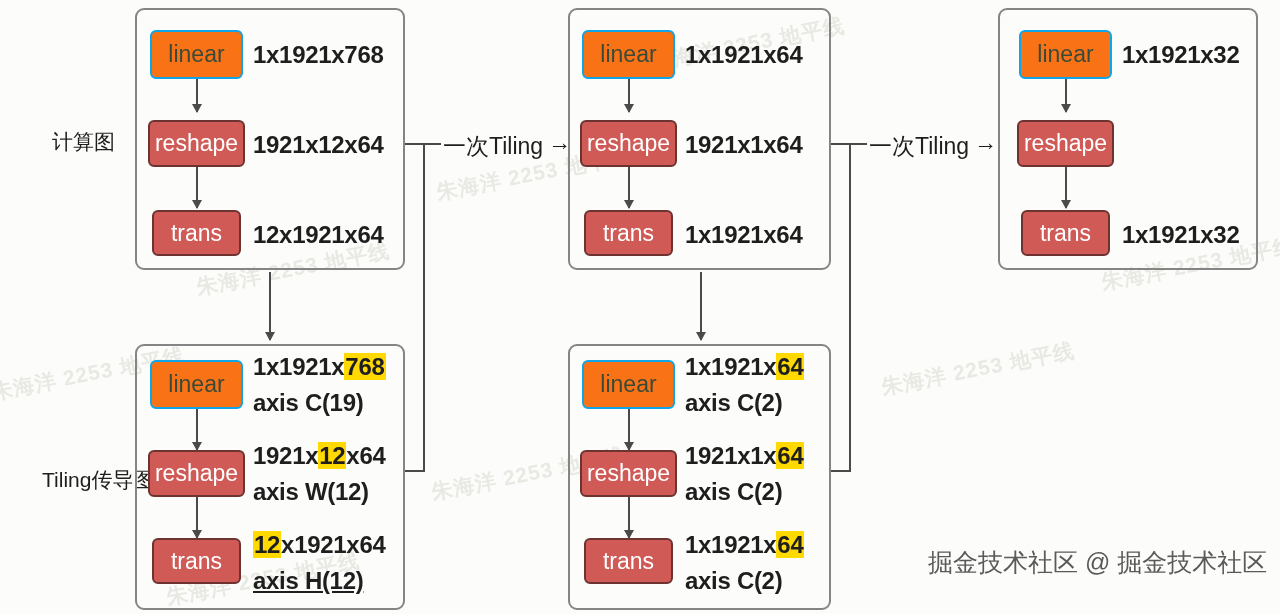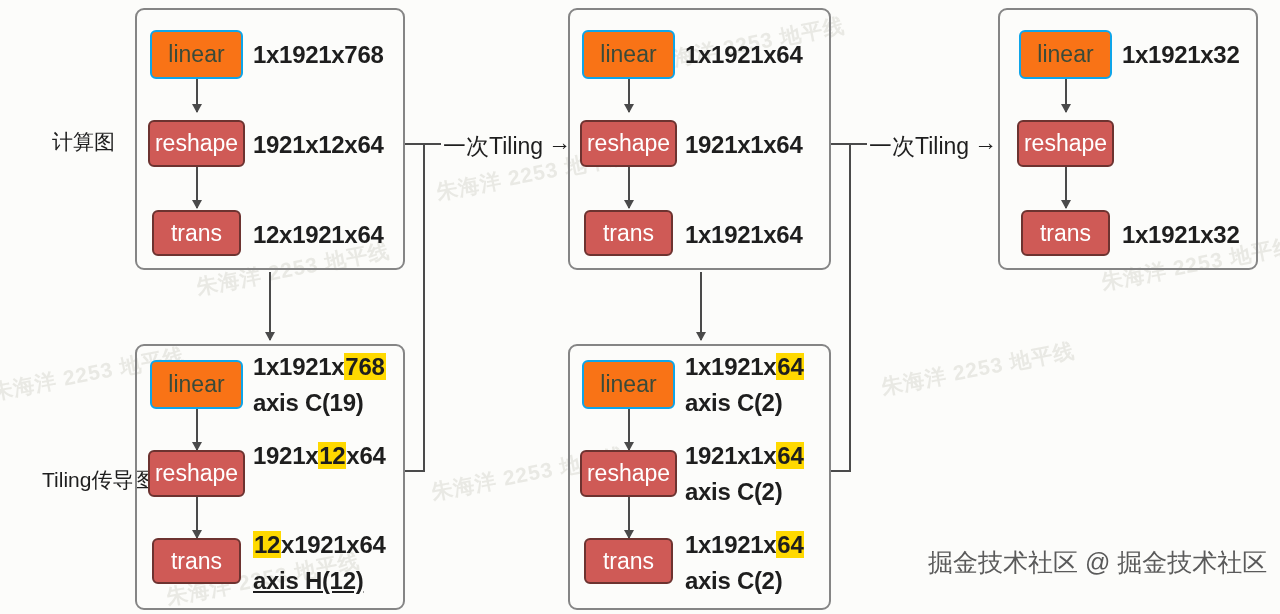--- a/index.html
+++ b/index.html
@@ -172,20 +172,21 @@
   <div class="node linear" style="left:150px; top:360px; width:93px; height:49px;">linear</div>
   <div class="varrow" style="left:196px; top:409px; height:41px;"></div>
   <div class="node op" style="left:148px; top:450px; width:97px; height:47px;">reshape</div>
   <div class="varrow" style="left:196px; top:497px; height:41px;"></div>
   <div class="node op" style="left:152px; top:538px; width:89px; height:46px;">trans</div>
 
   <div class="shape" style="left:253px; top:353px;"><span>1x1921x</span><span class="hl">768</span><span></span></div>
   <div class="axis" style="left:253px; top:389px;">axis C(19)</div>
 
   <div class="shape" style="left:253px; top:442px;"><span>1921x</span><span class="hl">12</span><span>x64</span></div>
+  <div class="axis" style="left:253px; top:478px;">axis W(12)</div>
 
   <div class="shape" style="left:253px; top:531px;"><span></span><span class="hl">12</span><span>x1921x64</span></div>
   <div class="axis" style="left:253px; top:567px;text-decoration:underline;">axis H(12)</div>
 
   <div class="seg h" style="left:405px; top:143px; width:20px;"></div>
   <div class="seg v" style="left:423px; top:143px; height:328px;"></div>
   <div class="seg h" style="left:405px; top:470px; width:20px;"></div>
   <div class="seg h" style="left:423px; top:143px; width:18px;"></div>
   <div class="conn-label" style="left:443px; top:131px;">一次Tiling</div>
   <div class="conn-label" style="left:548px; top:129px;">→</div>

